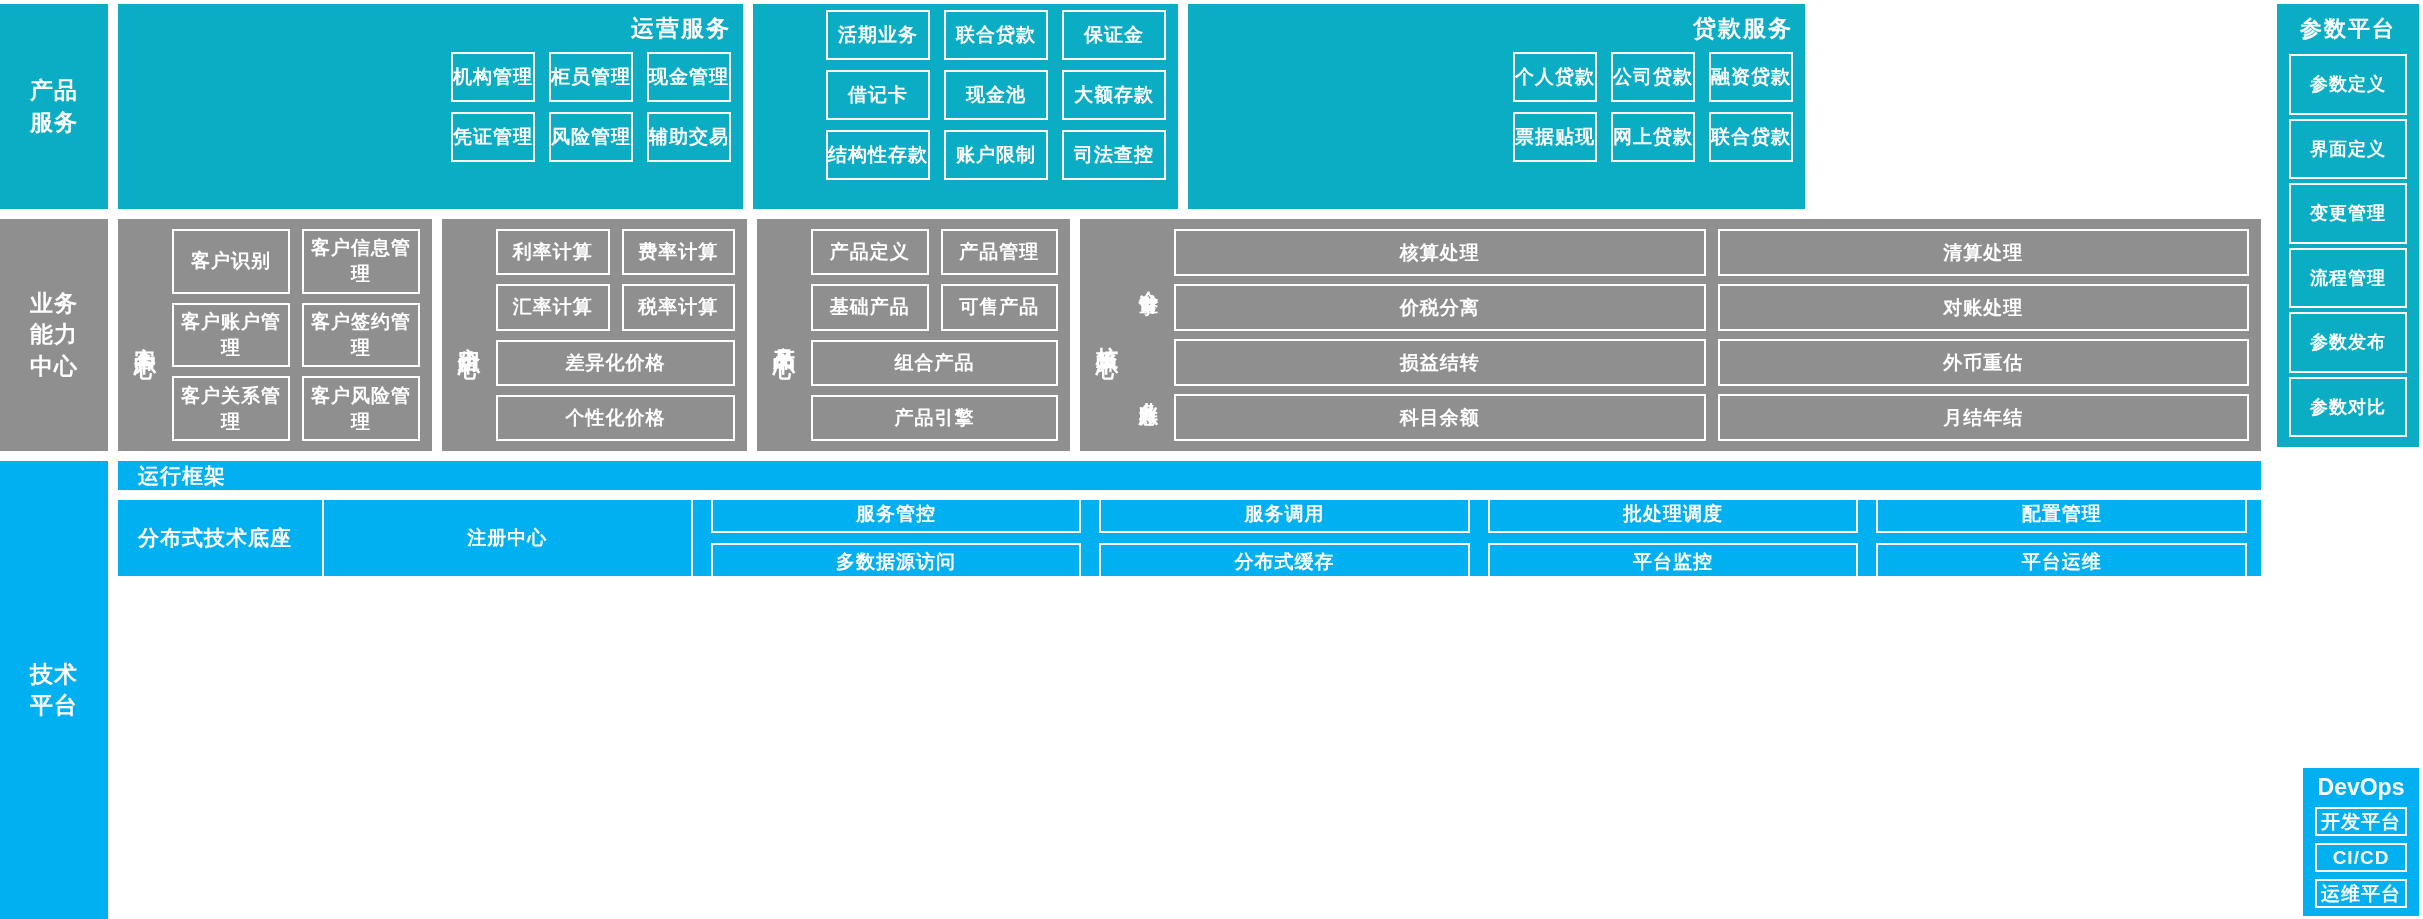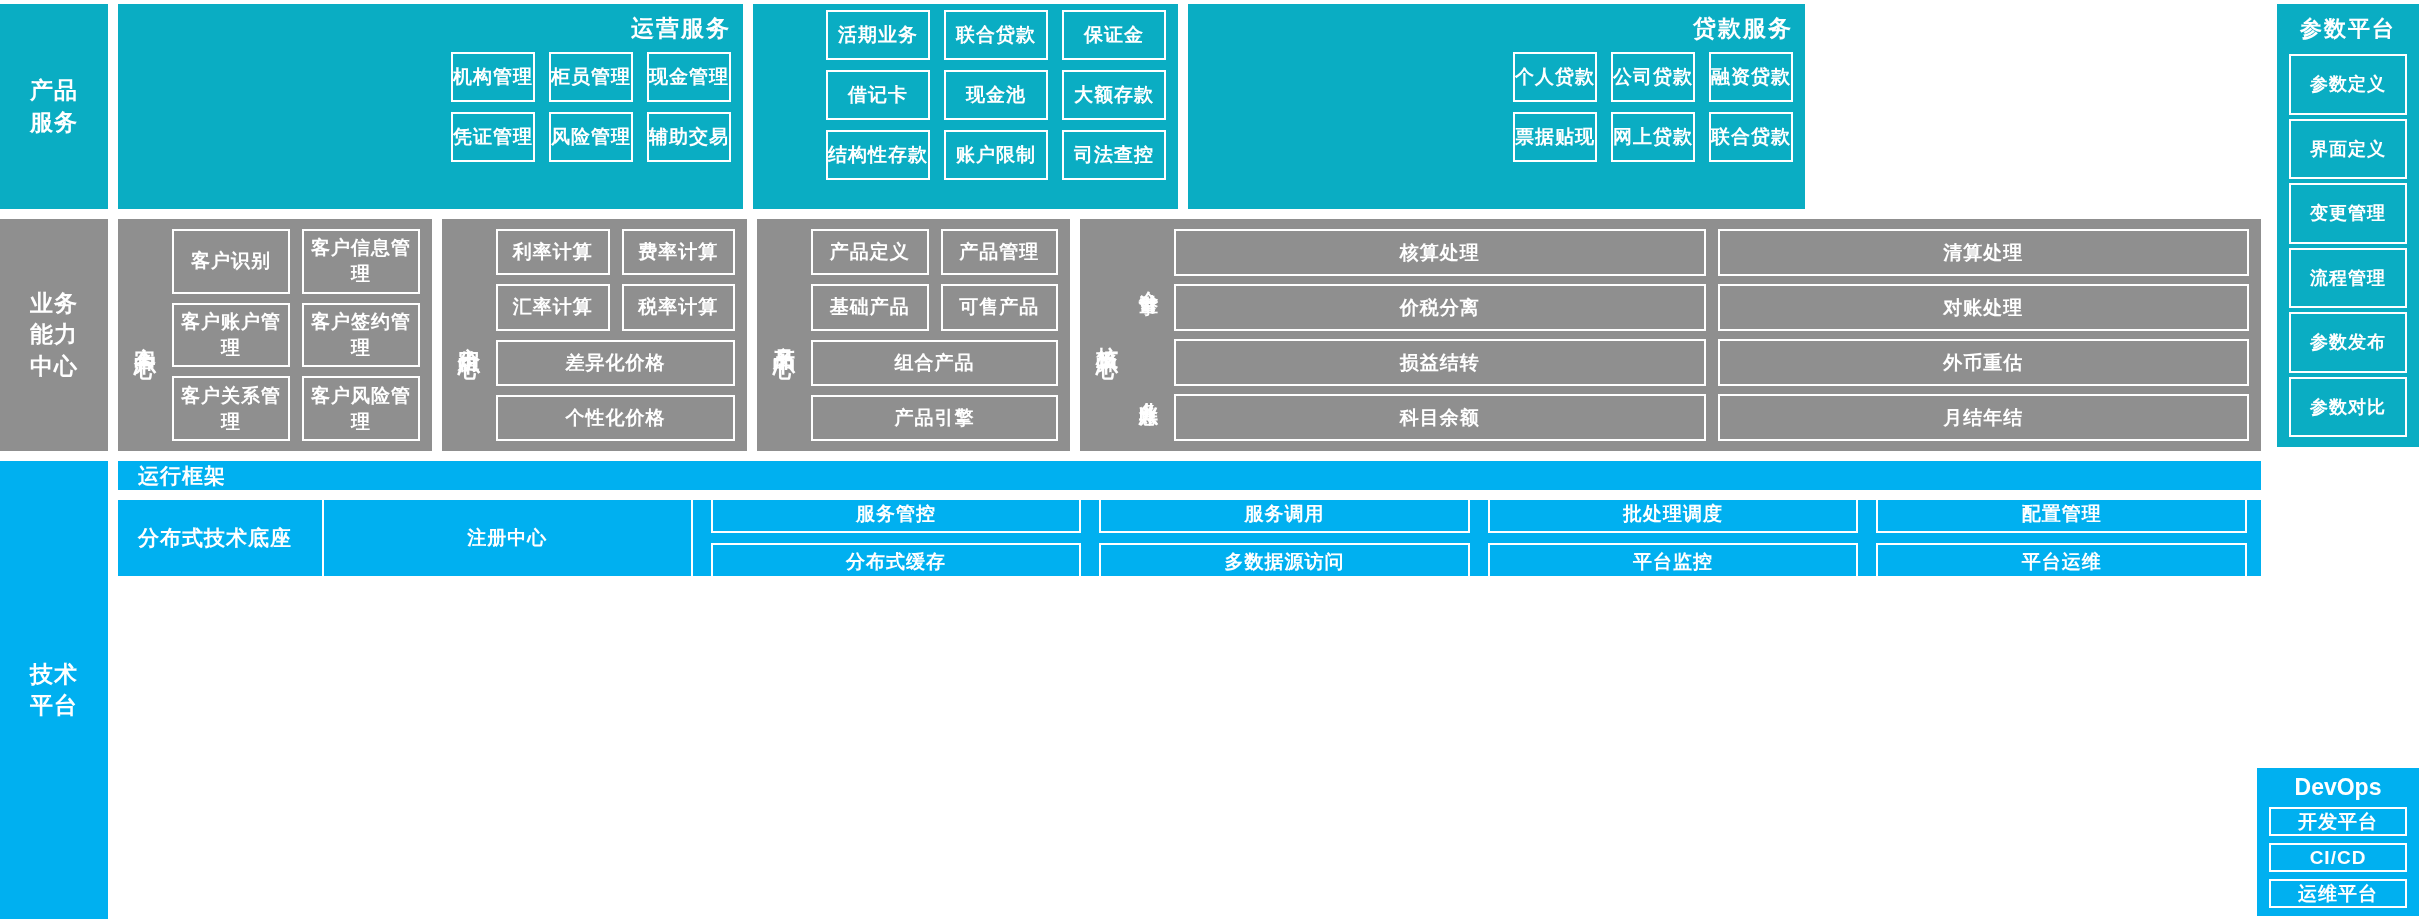--- a/index.html
+++ b/index.html
@@ -148,21 +148,21 @@
   .band-items{flex:1;display:grid;grid-template-columns:repeat(5,1fr);gap:10px 18px;min-width:0;}
   .band-items .cell{min-height:38px;font-size:19px;}
   .tech-band-run{height:29px;padding-top:0;padding-bottom:0;}
   .tech-band-base{height:76px;}
   .base-reg{grid-row:1 / span 2;}
 
   
   .devops-col{
     position:absolute;
     right:4px;bottom:3px;
-    width:162px;
+    width:116px;
     height:148px;
     background:#00b0f0;
     box-sizing:border-box;
     padding:4px 12px 8px 12px;
     display:flex;flex-direction:column;
   }
   .devops-title{
     text-align:center;font-size:23px;font-weight:bold;margin:2px 0 6px 0;
   }
   .devops-list{display:flex;flex-direction:column;gap:7px;flex:1;}
@@ -323,22 +323,22 @@
         </div>
 
         <div class="tech-band tech-band-base">
           <div class="band-label">分布式技术底座</div>
           <div class="band-items">
             <div class="cell base-reg">注册中心</div>
             <div class="cell">服务管控</div>
             <div class="cell">服务调用</div>
             <div class="cell">批处理调度</div>
             <div class="cell">配置管理</div>
+            <div class="cell">多数据源访问</div>
             <div class="cell">分布式缓存</div>
-            <div class="cell">多数据源访问</div>
             <div class="cell">平台监控</div>
             <div class="cell">平台运维</div>
           </div>
         </div>
 
       </div>
       <div class="right-gutter"></div>
     </div>
   </div>
 

